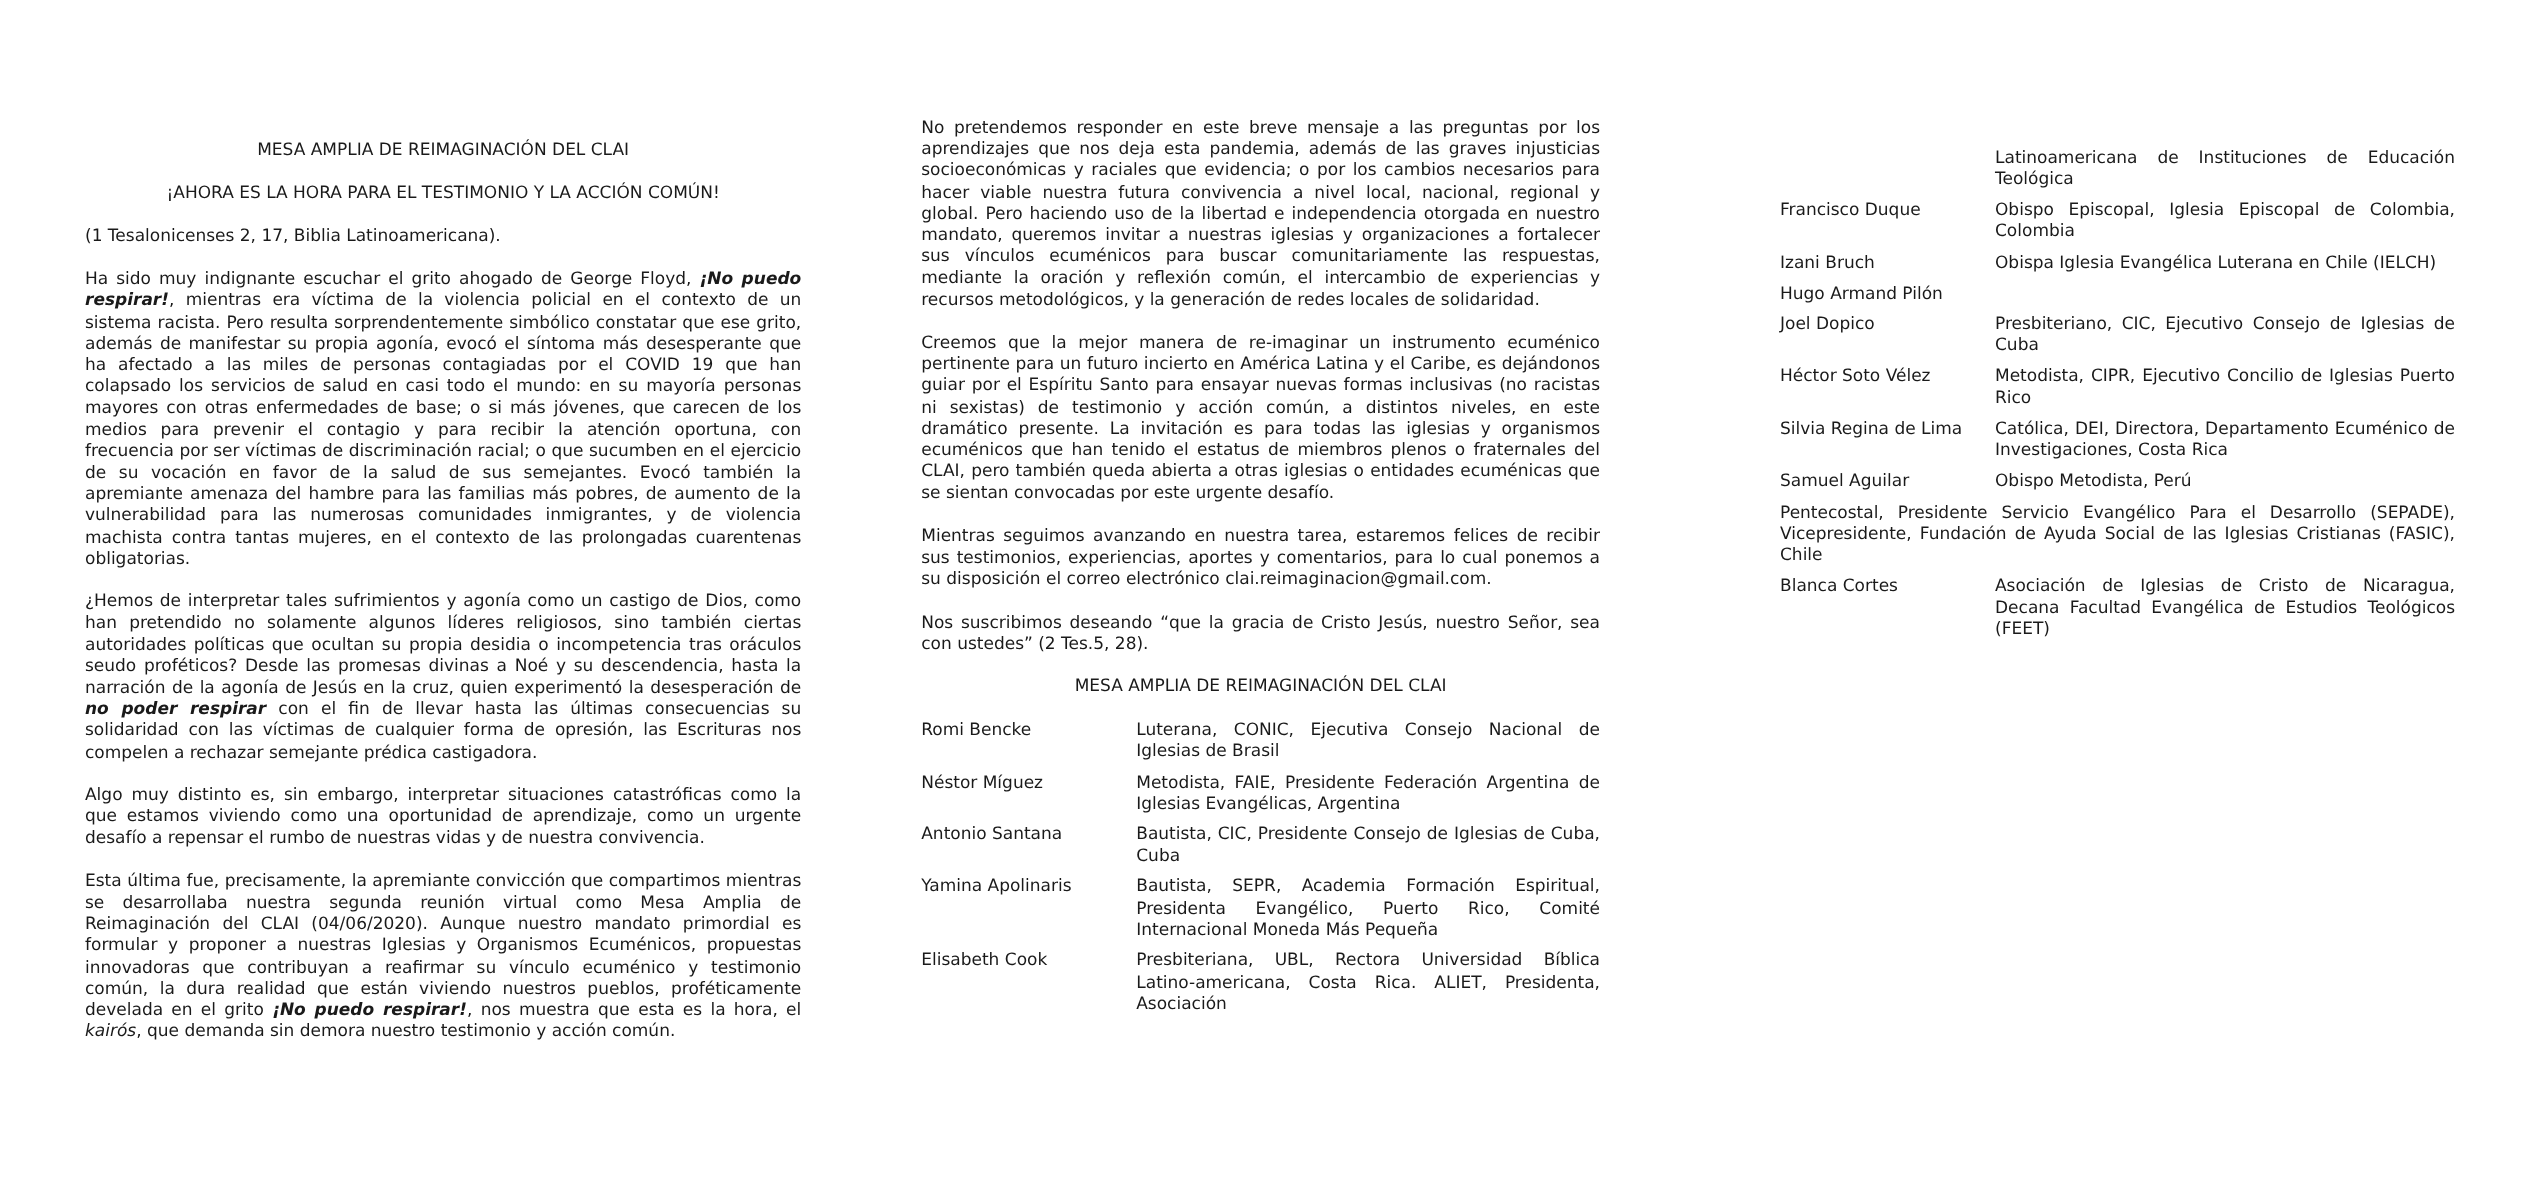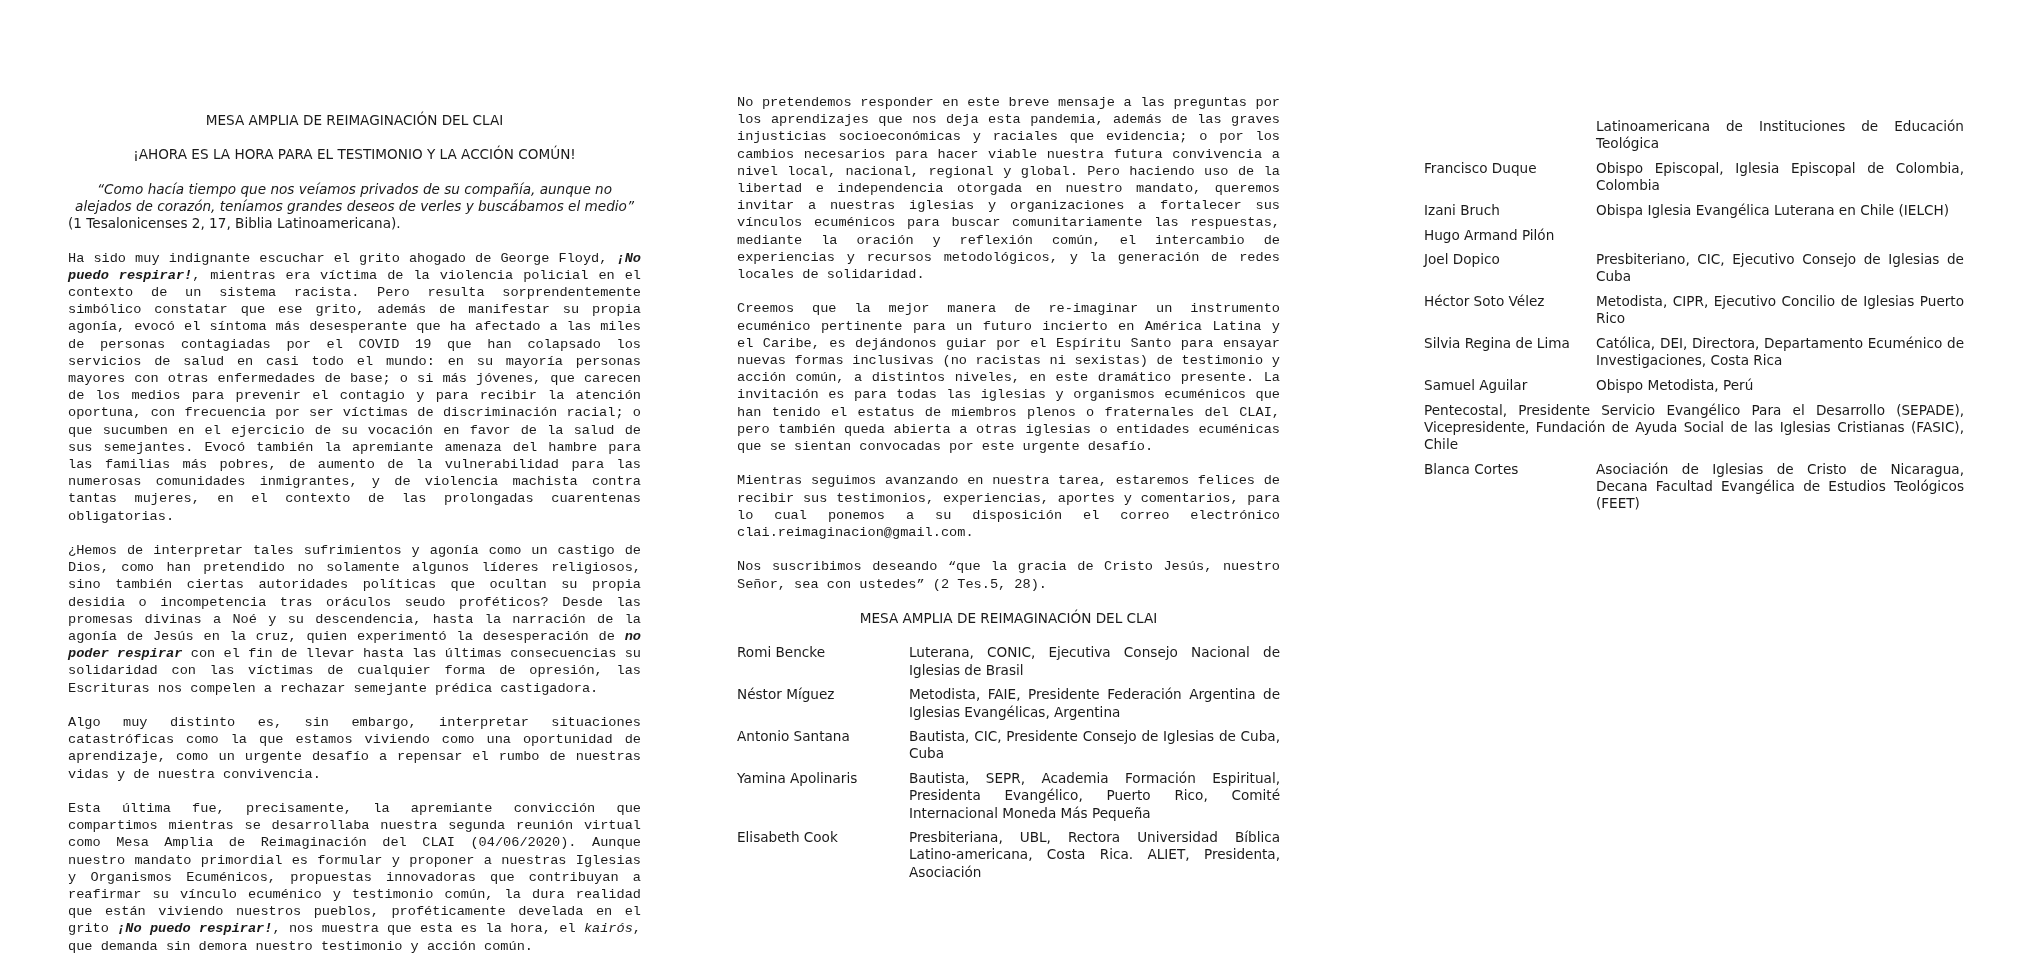--- a/index.html
+++ b/index.html
@@ -4,41 +4,37 @@
 <style>
   html, body { margin: 0; padding: 0; background: #ffffff; }
   body { width: 2019px; height: 961px; position: relative; overflow: hidden;
          font-family: "DejaVu Sans", sans-serif; color: #1a1a1a; }
   .col { position: absolute; font-size: 13.6px; line-height: 17.2px; }
   #col1 { left: 68px; top: 112px; width: 573px; }
   #col2 { left: 737px; top: 94px; width: 543px; }
   #col3 { left: 1424px; top: 118px; width: 540px; }
   .center { }
   .heading { text-align: center; margin: 0; }
-  p { margin: 0; text-align: justify; font-family: Liberation Mono, monospace; }
+  p { margin: 0; text-align: justify; }
   .gap { height: 17.2px; }
   .quote { text-align: center; font-style: italic; }
   .bi { font-weight: bold; font-style: italic; }
   .it { font-style: italic; }
   .member { display: flex; margin-bottom: 7.5px; }
   .member .name { width: 172px; flex: none; }
   .member .role { flex: 1; text-align: justify; }
 </style>
 </head>
 <body>
 
 <div id="col1" class="col">
   <div class="heading">MESA AMPLIA DE REIMAGINACIÓN DEL CLAI</div>
   <div class="gap"></div>
   <div class="heading">¡AHORA ES LA HORA PARA EL TESTIMONIO Y LA ACCIÓN COMÚN!</div>
   <div class="gap"></div>
-  <div class="quote">
-    <div>“Como hacía tiempo que nos veíamos privados de su compañía, aunque no</div>
-    <div>alejados de corazón, teníamos grandes deseos de verles y buscábamos el medio”</div>
-  </div>
   <div class="center">(1 Tesalonicenses 2, 17, Biblia Latinoamericana).</div>
   <div class="gap"></div>
   <p><span>Ha sido muy indignante escuchar el grito ahogado de George Floyd, </span><span class="bi">¡No puedo respirar!</span><span>, mientras era víctima de la violencia policial en el contexto de un sistema racista. Pero resulta sorprendentemente simbólico constatar que ese grito, además de manifestar su propia agonía, evocó el síntoma más desesperante que ha afectado a las miles de personas contagiadas por el COVID 19 que han colapsado los servicios de salud en casi todo el mundo: en su mayoría personas mayores con otras enfermedades de base; o si más jóvenes, que carecen de los medios para prevenir el contagio y para recibir la atención oportuna, con frecuencia por ser víctimas de discriminación racial; o que sucumben en el ejercicio de su vocación en favor de la salud de sus semejantes. Evocó también la apremiante amenaza del hambre para las familias más pobres, de aumento de la vulnerabilidad para las numerosas comunidades inmigrantes, y de violencia machista contra tantas mujeres, en el contexto de las prolongadas cuarentenas obligatorias.</span></p>
   <div class="gap"></div>
   <p><span>¿Hemos de interpretar tales sufrimientos y agonía como un castigo de Dios, como han pretendido no solamente algunos líderes religiosos, sino también ciertas autoridades políticas que ocultan su propia desidia o incompetencia tras oráculos seudo proféticos? Desde las promesas divinas a Noé y su descendencia, hasta la narración de la agonía de Jesús en la cruz, quien experimentó la desesperación de </span><span class="bi">no poder respirar</span><span> con el fin de llevar hasta las últimas consecuencias su solidaridad con las víctimas de cualquier forma de opresión, las Escrituras nos compelen a rechazar semejante prédica castigadora.</span></p>
   <div class="gap"></div>
   <p>Algo muy distinto es, sin embargo, interpretar situaciones catastróficas como la que estamos viviendo como una oportunidad de aprendizaje, como un urgente desafío a repensar el rumbo de nuestras vidas y de nuestra convivencia.</p>
   <div class="gap"></div>
   <p><span>Esta última fue, precisamente, la apremiante convicción que compartimos mientras se desarrollaba nuestra segunda reunión virtual como Mesa Amplia de Reimaginación del CLAI (04/06/2020). Aunque nuestro mandato primordial es formular y proponer a nuestras Iglesias y Organismos Ecuménicos, propuestas innovadoras que contribuyan a reafirmar su vínculo ecuménico y testimonio común, la dura realidad que están viviendo nuestros pueblos, proféticamente develada en el grito </span><span class="bi">¡No puedo respirar!</span><span>, nos muestra que esta es la hora, el </span><span class="it">kairós</span><span>, que demanda sin demora nuestro testimonio y acción común.</span></p>
 </div>

